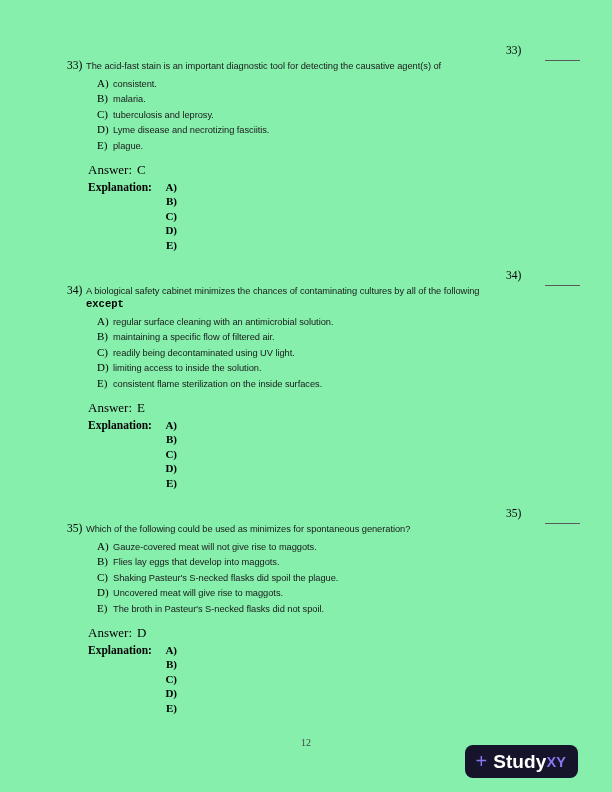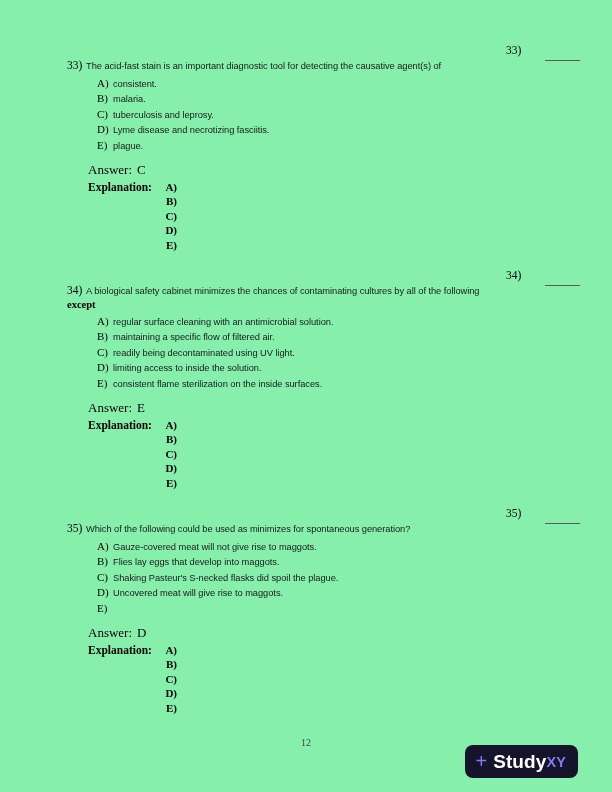--- a/index.html
+++ b/index.html
@@ -26,23 +26,24 @@
     font-size: 11.5px; color: #000;
     flex: none; width: 19px;
   }
   .q-text {
     font-size: 9.3px; letter-spacing: -0.05px;
     color: #1a1a1a; line-height: 13px;
     white-space: nowrap;
     margin-top: 16px;
   }
   .q-bold-suffix {
-    font-family: Liberation Serif, serif;
+    font-family: Liberation Mono, monospace;
     font-weight: bold; font-size: 10.5px;
     color: #000; line-height: 13px;
+    margin-left: 19px;
   }
   .side {
     position: absolute; top: 0; right: 2px;
     width: 74px; height: 26px;
   }
   .side .side-num {
     position: absolute; left: 0; top: 0;
     font-family: "Liberation Serif", serif;
     font-size: 11.5px; color: #000;
   }
@@ -222,20 +223,21 @@
           <div class="option">
             <span class="opt-letter">C)</span>
             <span class="opt-text">Shaking Pasteur's S-necked flasks did spoil the plague.</span>
           </div>
           <div class="option">
             <span class="opt-letter">D)</span>
             <span class="opt-text">Uncovered meat will give rise to maggots.</span>
           </div>
           <div class="option">
             <span class="opt-letter">E)</span>
+            <span class="opt-text">The broth in Pasteur's S-necked flasks did not spoil.</span>
           </div>
         </div>
     <div class="answer-line">
       <span>Answer:</span><span class="answer-value">D</span>
     </div>
     <div class="explanation">
       <span class="exp-label">Explanation:</span>
       <div class="exp-letters">
             <div class="exp-letter">A)</div>
             <div class="exp-letter">B)</div>

